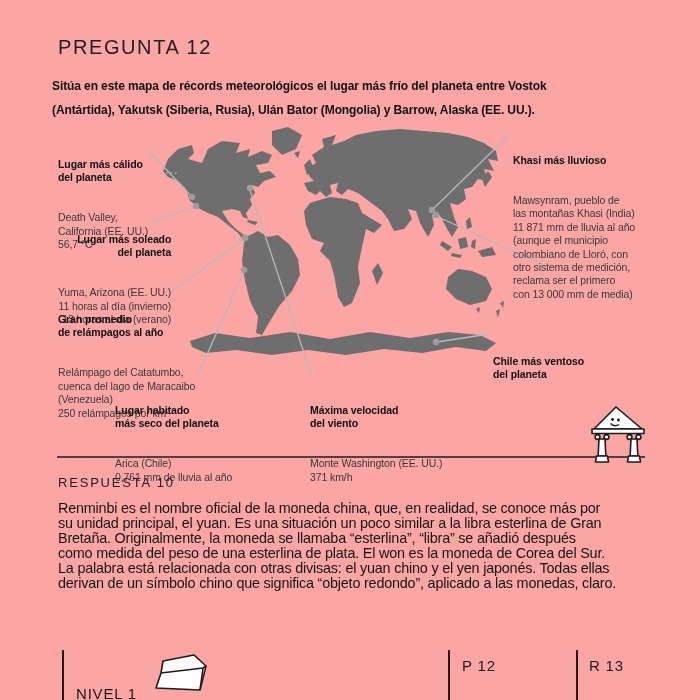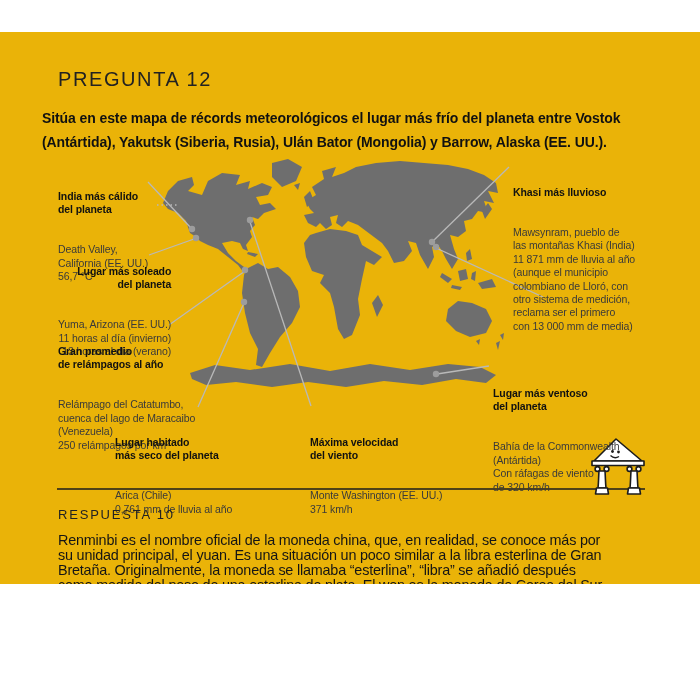--- a/index.html
+++ b/index.html
@@ -1,25 +1,25 @@
 <!DOCTYPE html>
 <html><head>
 <meta charset="utf-8">
 <style>
   html,body{margin:0;padding:0;background:#ffffff;}
   .page{
-    position:relative;width:700px;height:552px;background:#eab308;
-    font-family:"Liberation Sans", sans-serif;color:#1c1c1c;overflow:hidden;margin-top:32px;
+    position:relative;width:700px;height:700px;background:#fca5a5;
+    font-family:"Liberation Sans", sans-serif;color:#1c1c1c;overflow:hidden;
   }
   .abs{position:absolute;}
   .q-title{
     left:58px;top:36px;font-size:20px;font-weight:400;letter-spacing:1.6px;color:#222;
   }
   .q-text{
-    left:42px;top:74px;font-size:14px;font-weight:700;line-height:24px;
+    left:52px;top:74px;font-size:12px;font-weight:700;line-height:24px;
     letter-spacing:-0.1px;white-space:pre;color:#111;
   }
   .annotation{font-size:10.5px;line-height:13.4px;letter-spacing:-0.1px;white-space:pre;}
   .ann-title{font-weight:700;color:#111;}
   .ann-body{font-weight:400;color:#3a3a3a;}
   .rs-title{
     left:58px;top:475px;font-size:13px;font-weight:400;letter-spacing:1.8px;color:#222;
   }
   .rs-text{
     left:58px;top:501px;font-size:14.4px;font-weight:400;line-height:15px;
@@ -120,21 +120,21 @@
       </g>
       <path d="M610.5,423.5 Q614.5,427.5 619,424.5" fill="none" stroke-width="1.3"></path>
     </g>
   </svg>
 
   <div class="abs q-title">PREGUNTA 12</div>
   <div class="abs q-text">Sitúa en este mapa de récords meteorológicos el lugar más frío del planeta entre Vostok
 (Antártida), Yakutsk (Siberia, Rusia), Ulán Bator (Mongolia) y Barrow, Alaska (EE. UU.).</div>
 
   <div class="abs annotation" style="left:58px;top:131px;">
-    <div class="ann-title">India más cálido
+    <div class="ann-title">Lugar más cálido
 del planeta</div>
     <div class="ann-body">Death Valley,
 California (EE. UU.)
 56,7 °C</div>
   </div>
   <div class="abs annotation" style="left:58px;top:206px;text-align:right;">
     <div class="ann-title">Lugar más soleado
 del planeta</div>
     <div class="ann-body">Yuma, Arizona (EE. UU.)
 11 horas al día (invierno)
@@ -165,26 +165,22 @@
     <div class="ann-body">Mawsynram, pueblo de
 las montañas Khasi (India)
 11 871 mm de lluvia al año
 (aunque el municipio
 colombiano de Lloró, con
 otro sistema de medición,
 reclama ser el primero
 con 13 000 mm de media)</div>
   </div>
   <div class="abs annotation" style="left:493px;top:328px;">
-    <div class="ann-title">Lugar más ventoso
+    <div class="ann-title">Chile más ventoso
 del planeta</div>
-    <div class="ann-body">Bahía de la Commonwealth
-(Antártida)
-Con ráfagas de viento
-de 320 km/h</div>
   </div>
 
   <div class="abs rs-title">RESPUESTA 10</div>
   <div class="abs rs-text">Renminbi es el nombre oficial de la moneda china, que, en realidad, se conoce más por
 su unidad principal, el yuan. Es una situación un poco similar a la libra esterlina de Gran
 Bretaña. Originalmente, la moneda se llamaba “esterlina”, “libra” se añadió después
 como medida del peso de una esterlina de plata. El won es la moneda de Corea del Sur.
 La palabra está relacionada con otras divisas: el yuan chino y el yen japonés. Todas ellas
 derivan de un símbolo chino que significa “objeto redondo”, aplicado a las monedas, claro.</div>
 

